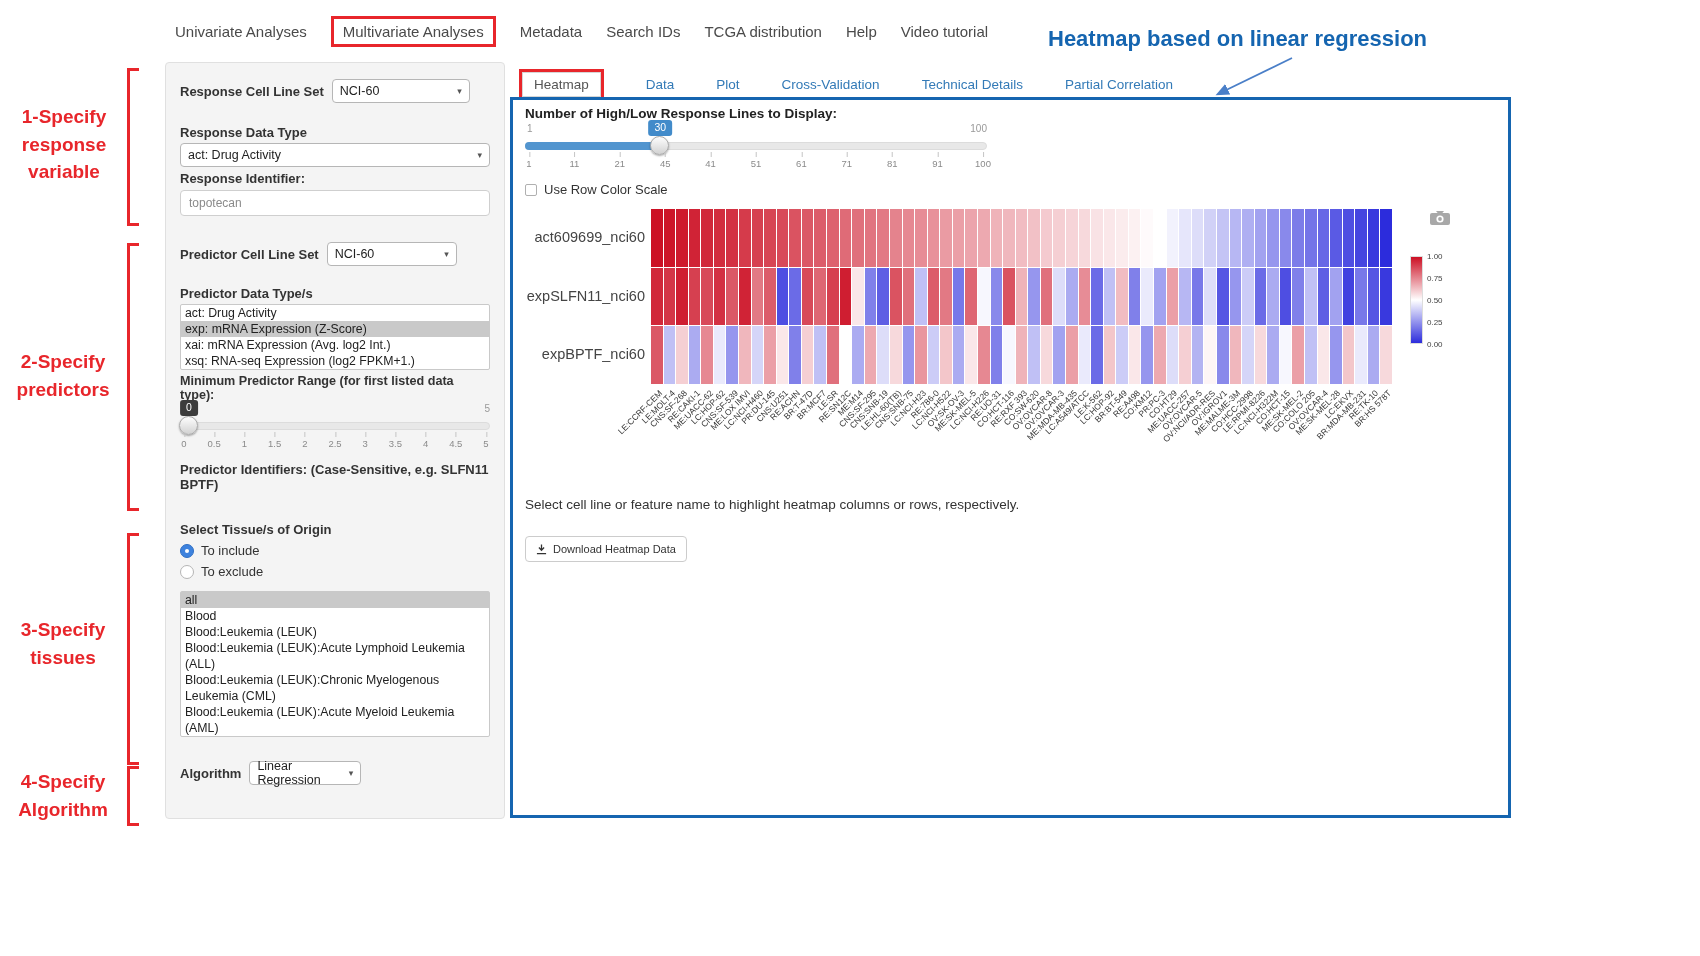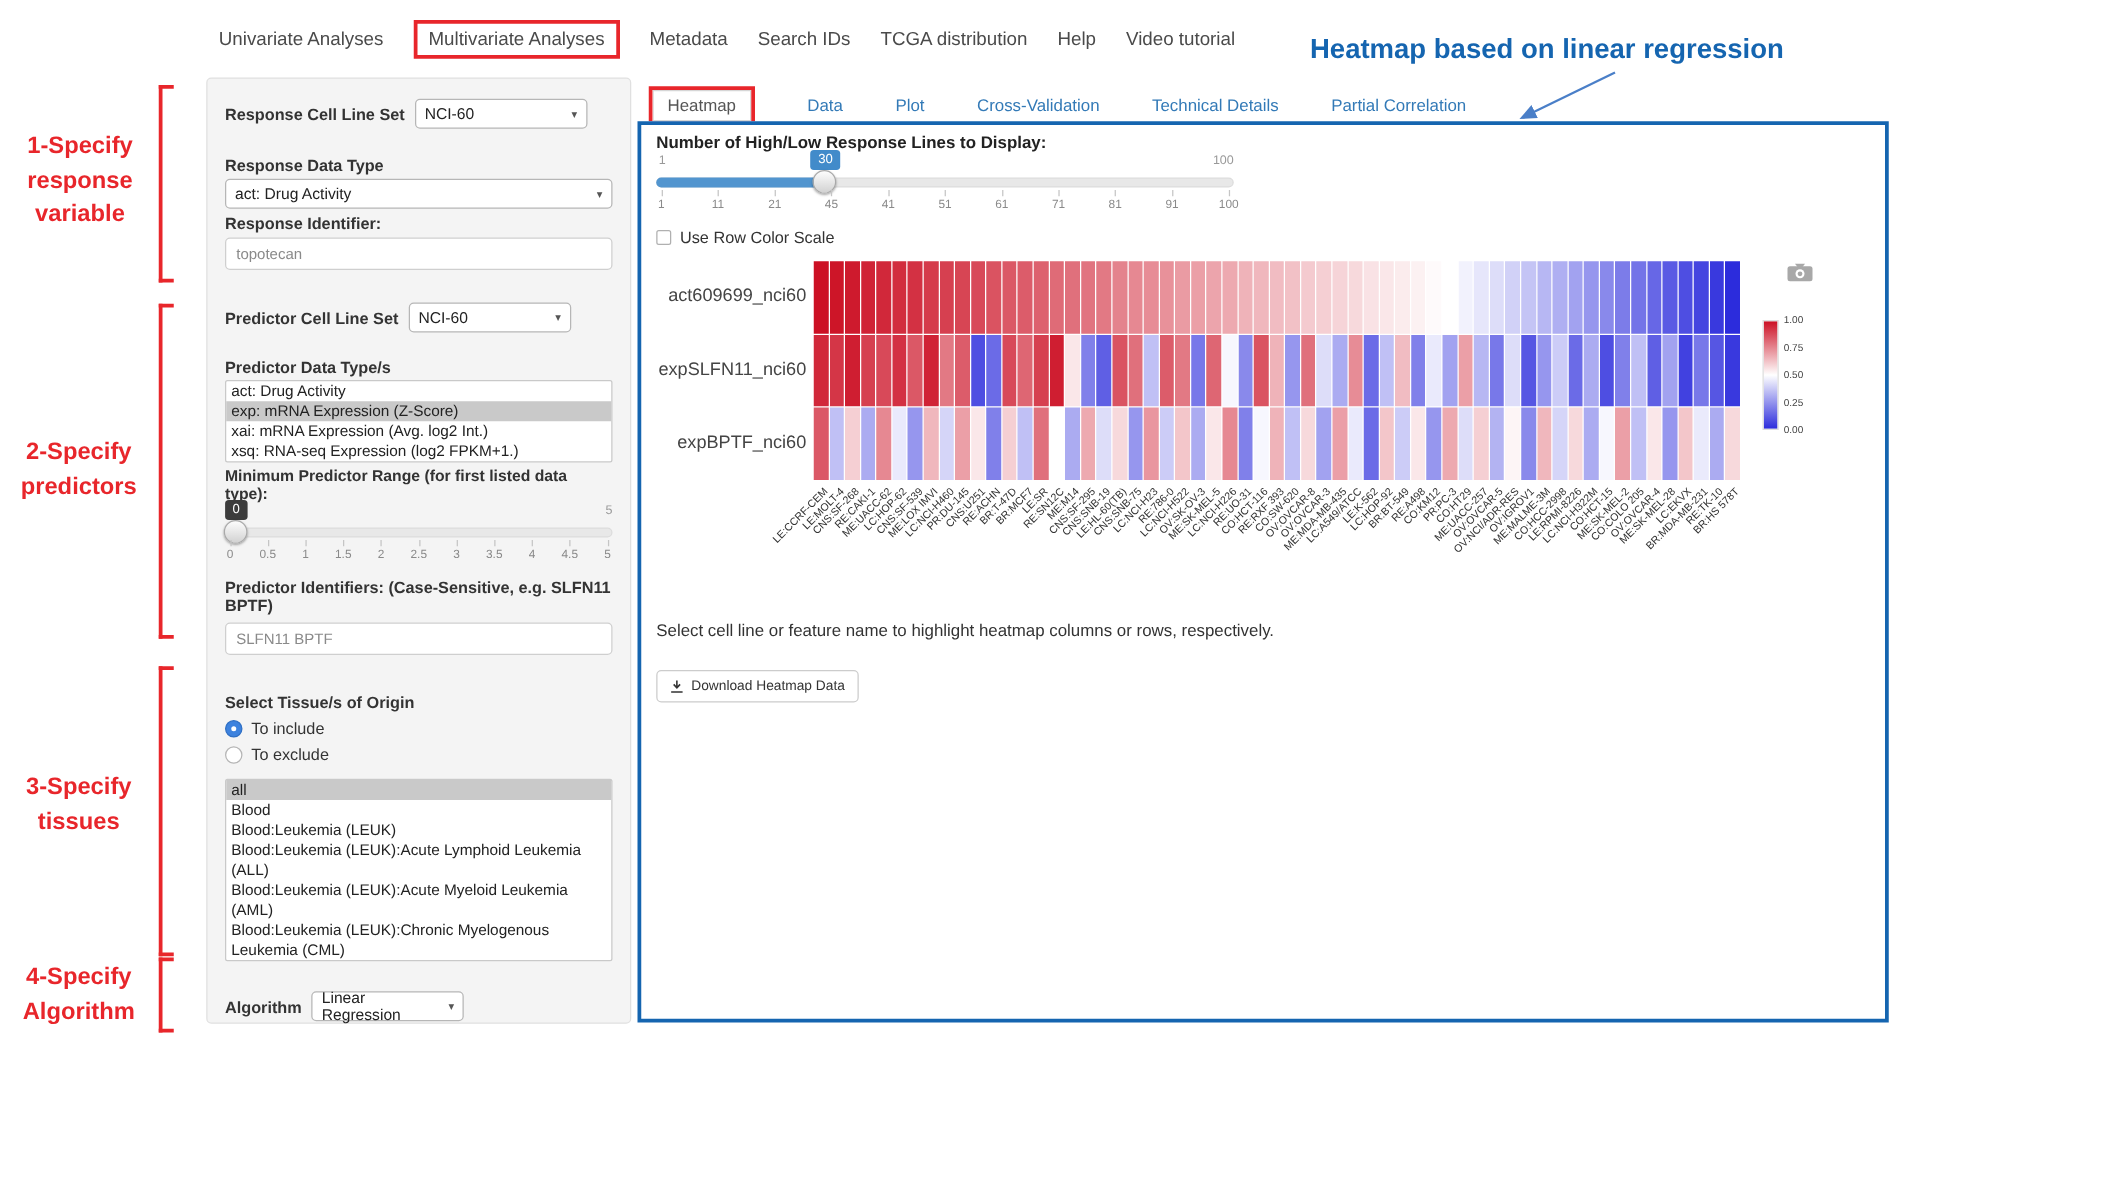--- a/index.html
+++ b/index.html
@@ -171,44 +171,43 @@
         <span class="tick" style="left: 50%;">2.5</span>
         <span class="tick" style="left: 60%;">3</span>
         <span class="tick" style="left: 70%;">3.5</span>
         <span class="tick" style="left: 80%;">4</span>
         <span class="tick" style="left: 90%;">4.5</span>
         <span class="tick" style="left: 100%;">5</span>
       </div>
   </div>
 
   <div class="f-label" style="margin-top:8px">Predictor Identifiers: (Case-Sensitive, e.g. SLFN11 BPTF)</div>
-  <input class="txt" style="margin-top: 6px;" value="SLFN11 BPTF">
 
   <div class="f-label" style="margin-top:30px">Select Tissue/s of Origin</div>
   <div class="radio-row">
     <span class="radio on"></span>
     <span>To include</span>
   </div>
   <div class="radio-row">
     <span class="radio"></span>
     <span>To exclude</span>
   </div>
 
   <div class="listbox" style="margin-top:12px">
       <div class="option selected">all</div>
       <div class="option">Blood</div>
       <div class="option">Blood:Leukemia (LEUK)</div>
       <div class="option">Blood:Leukemia (LEUK):Acute Lymphoid Leukemia (ALL)</div>
+      <div class="option">Blood:Leukemia (LEUK):Chronic Myelogenous Leukemia (CML)</div>
       <div class="option">Blood:Leukemia (LEUK):Acute Myeloid Leukemia (AML)</div>
-      <div class="option">Blood:Leukemia (LEUK):Chronic Myelogenous Leukemia (CML)</div>
     </div>
 
   <div class="inline-row" style="margin-top:24px">
     <span class="f-label">Algorithm</span>
-    <div class="sel" style="width:122px;flex:0 0 auto">
+    <div class="sel" style="width:112px;flex:0 0 auto">
       <span>Linear Regression</span>
       <span class="caret">▾</span>
     </div>
   </div>
 
 </aside>
 
 <div class="tabs">
     <span class="tab active">Heatmap</span>
     <span class="tab">Data</span>

